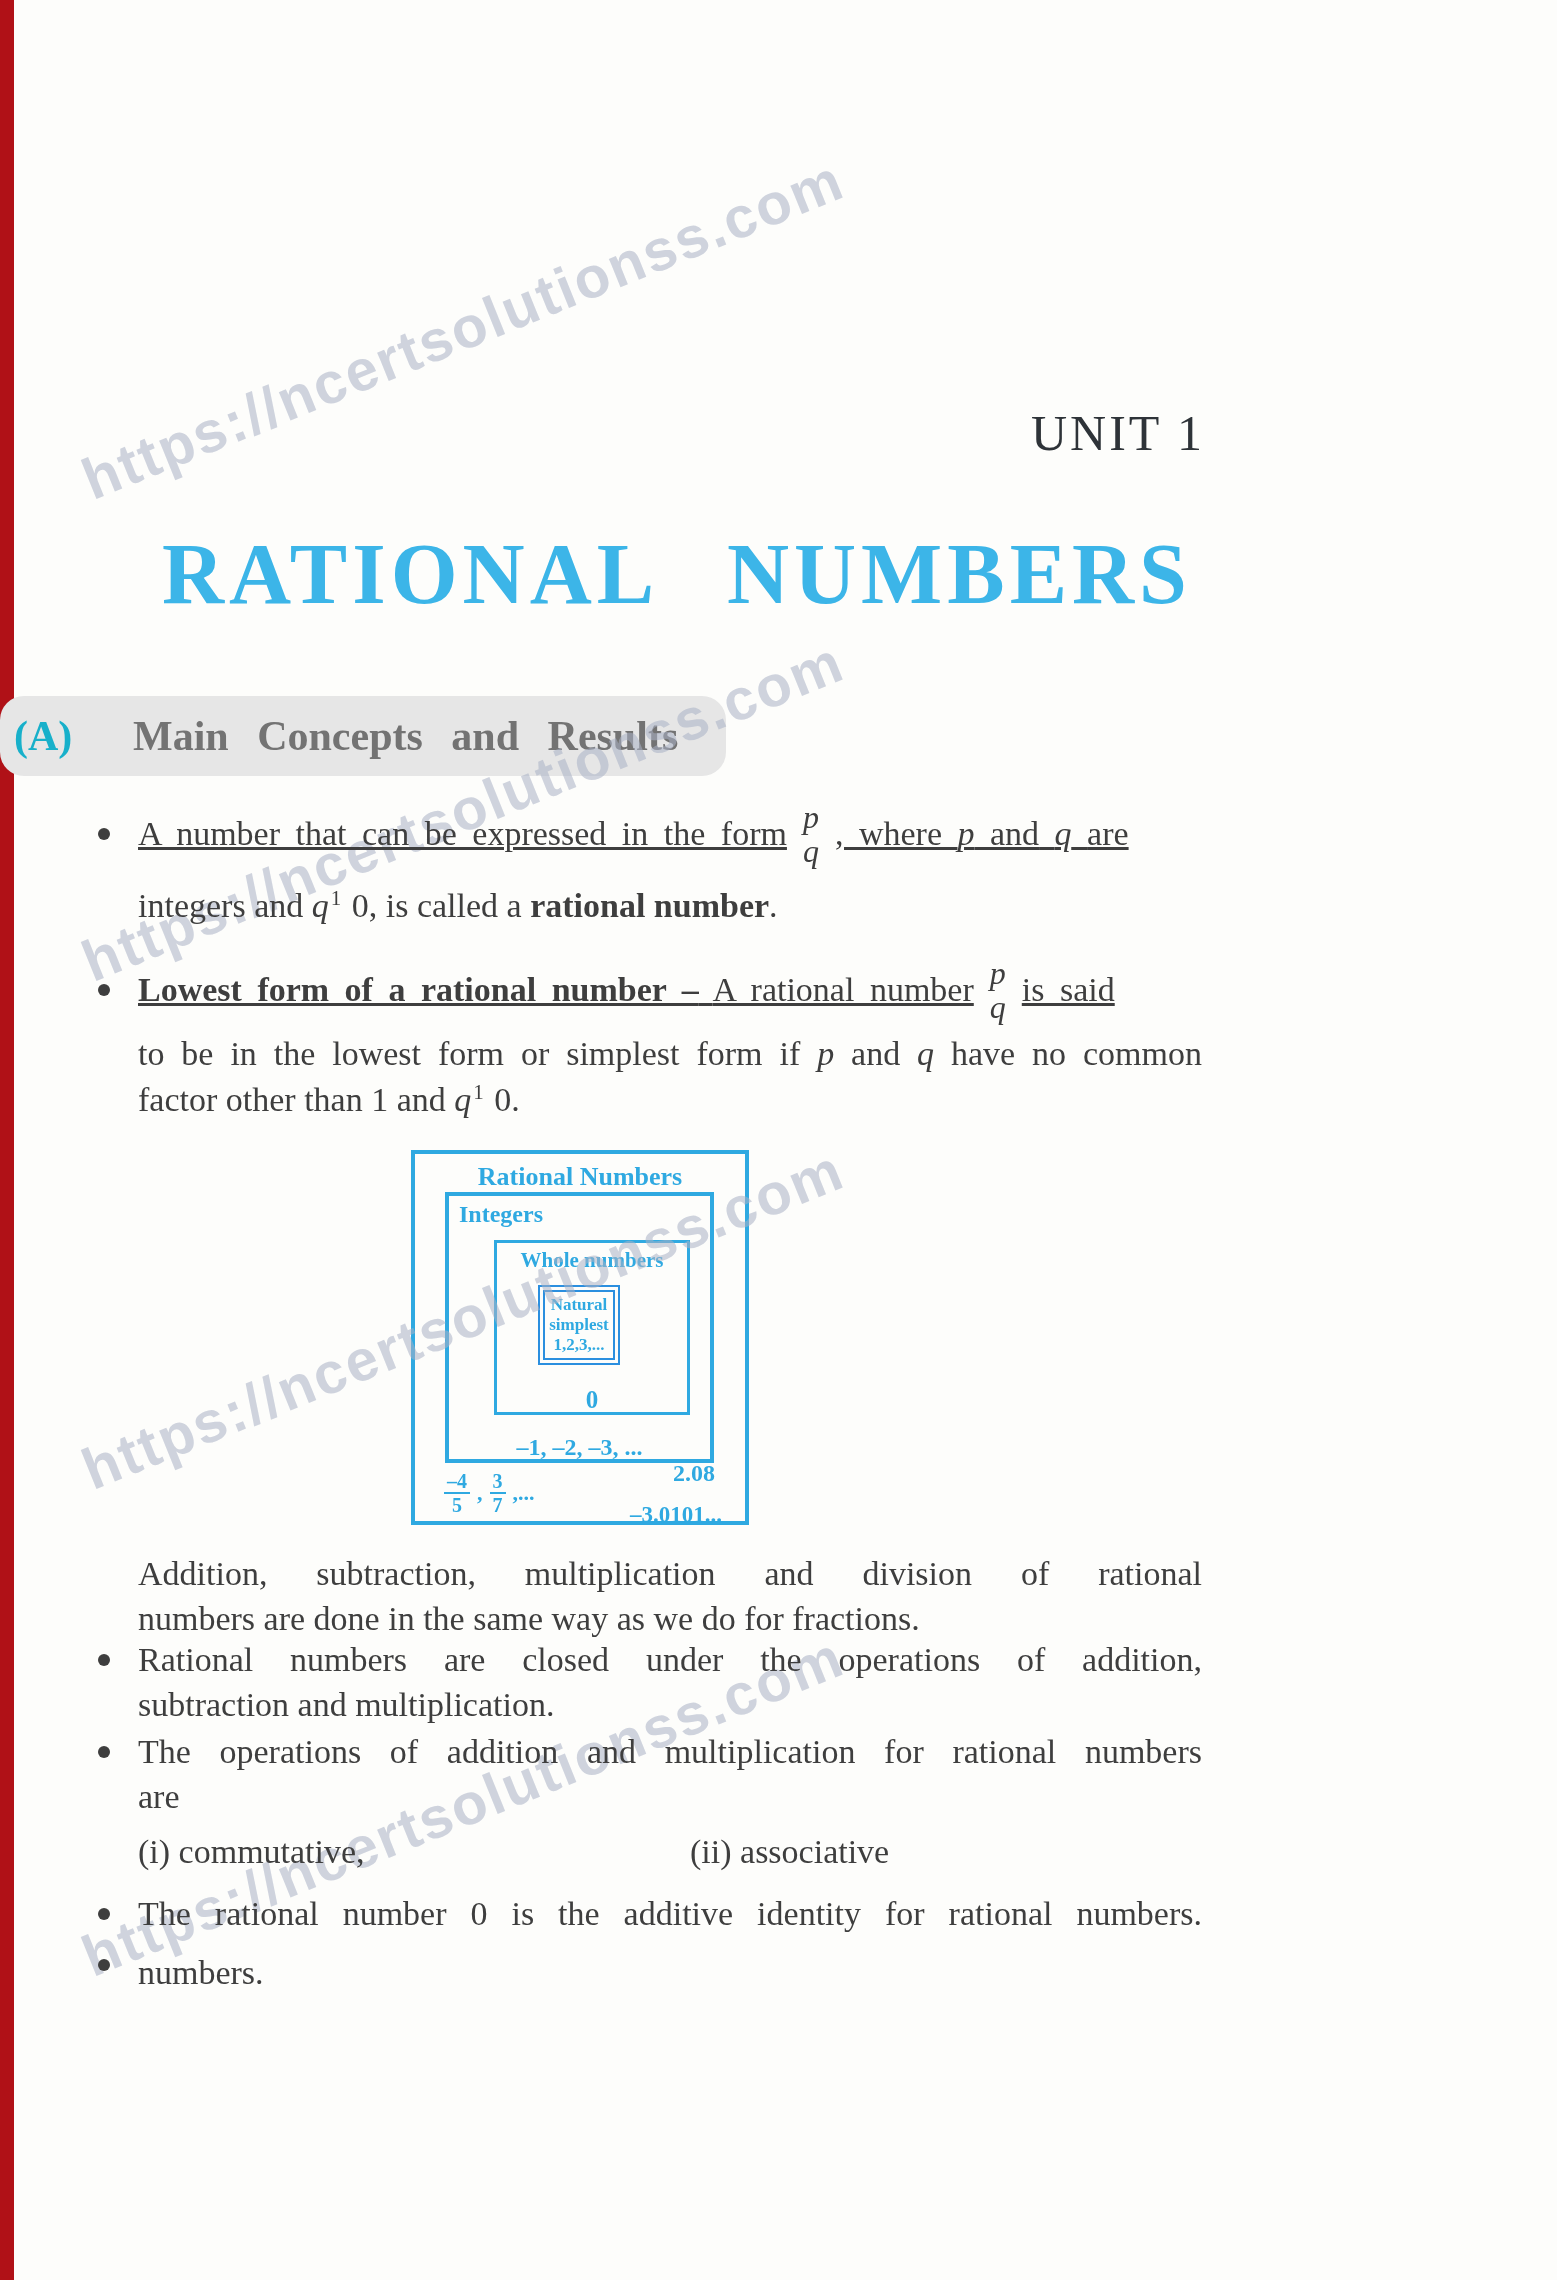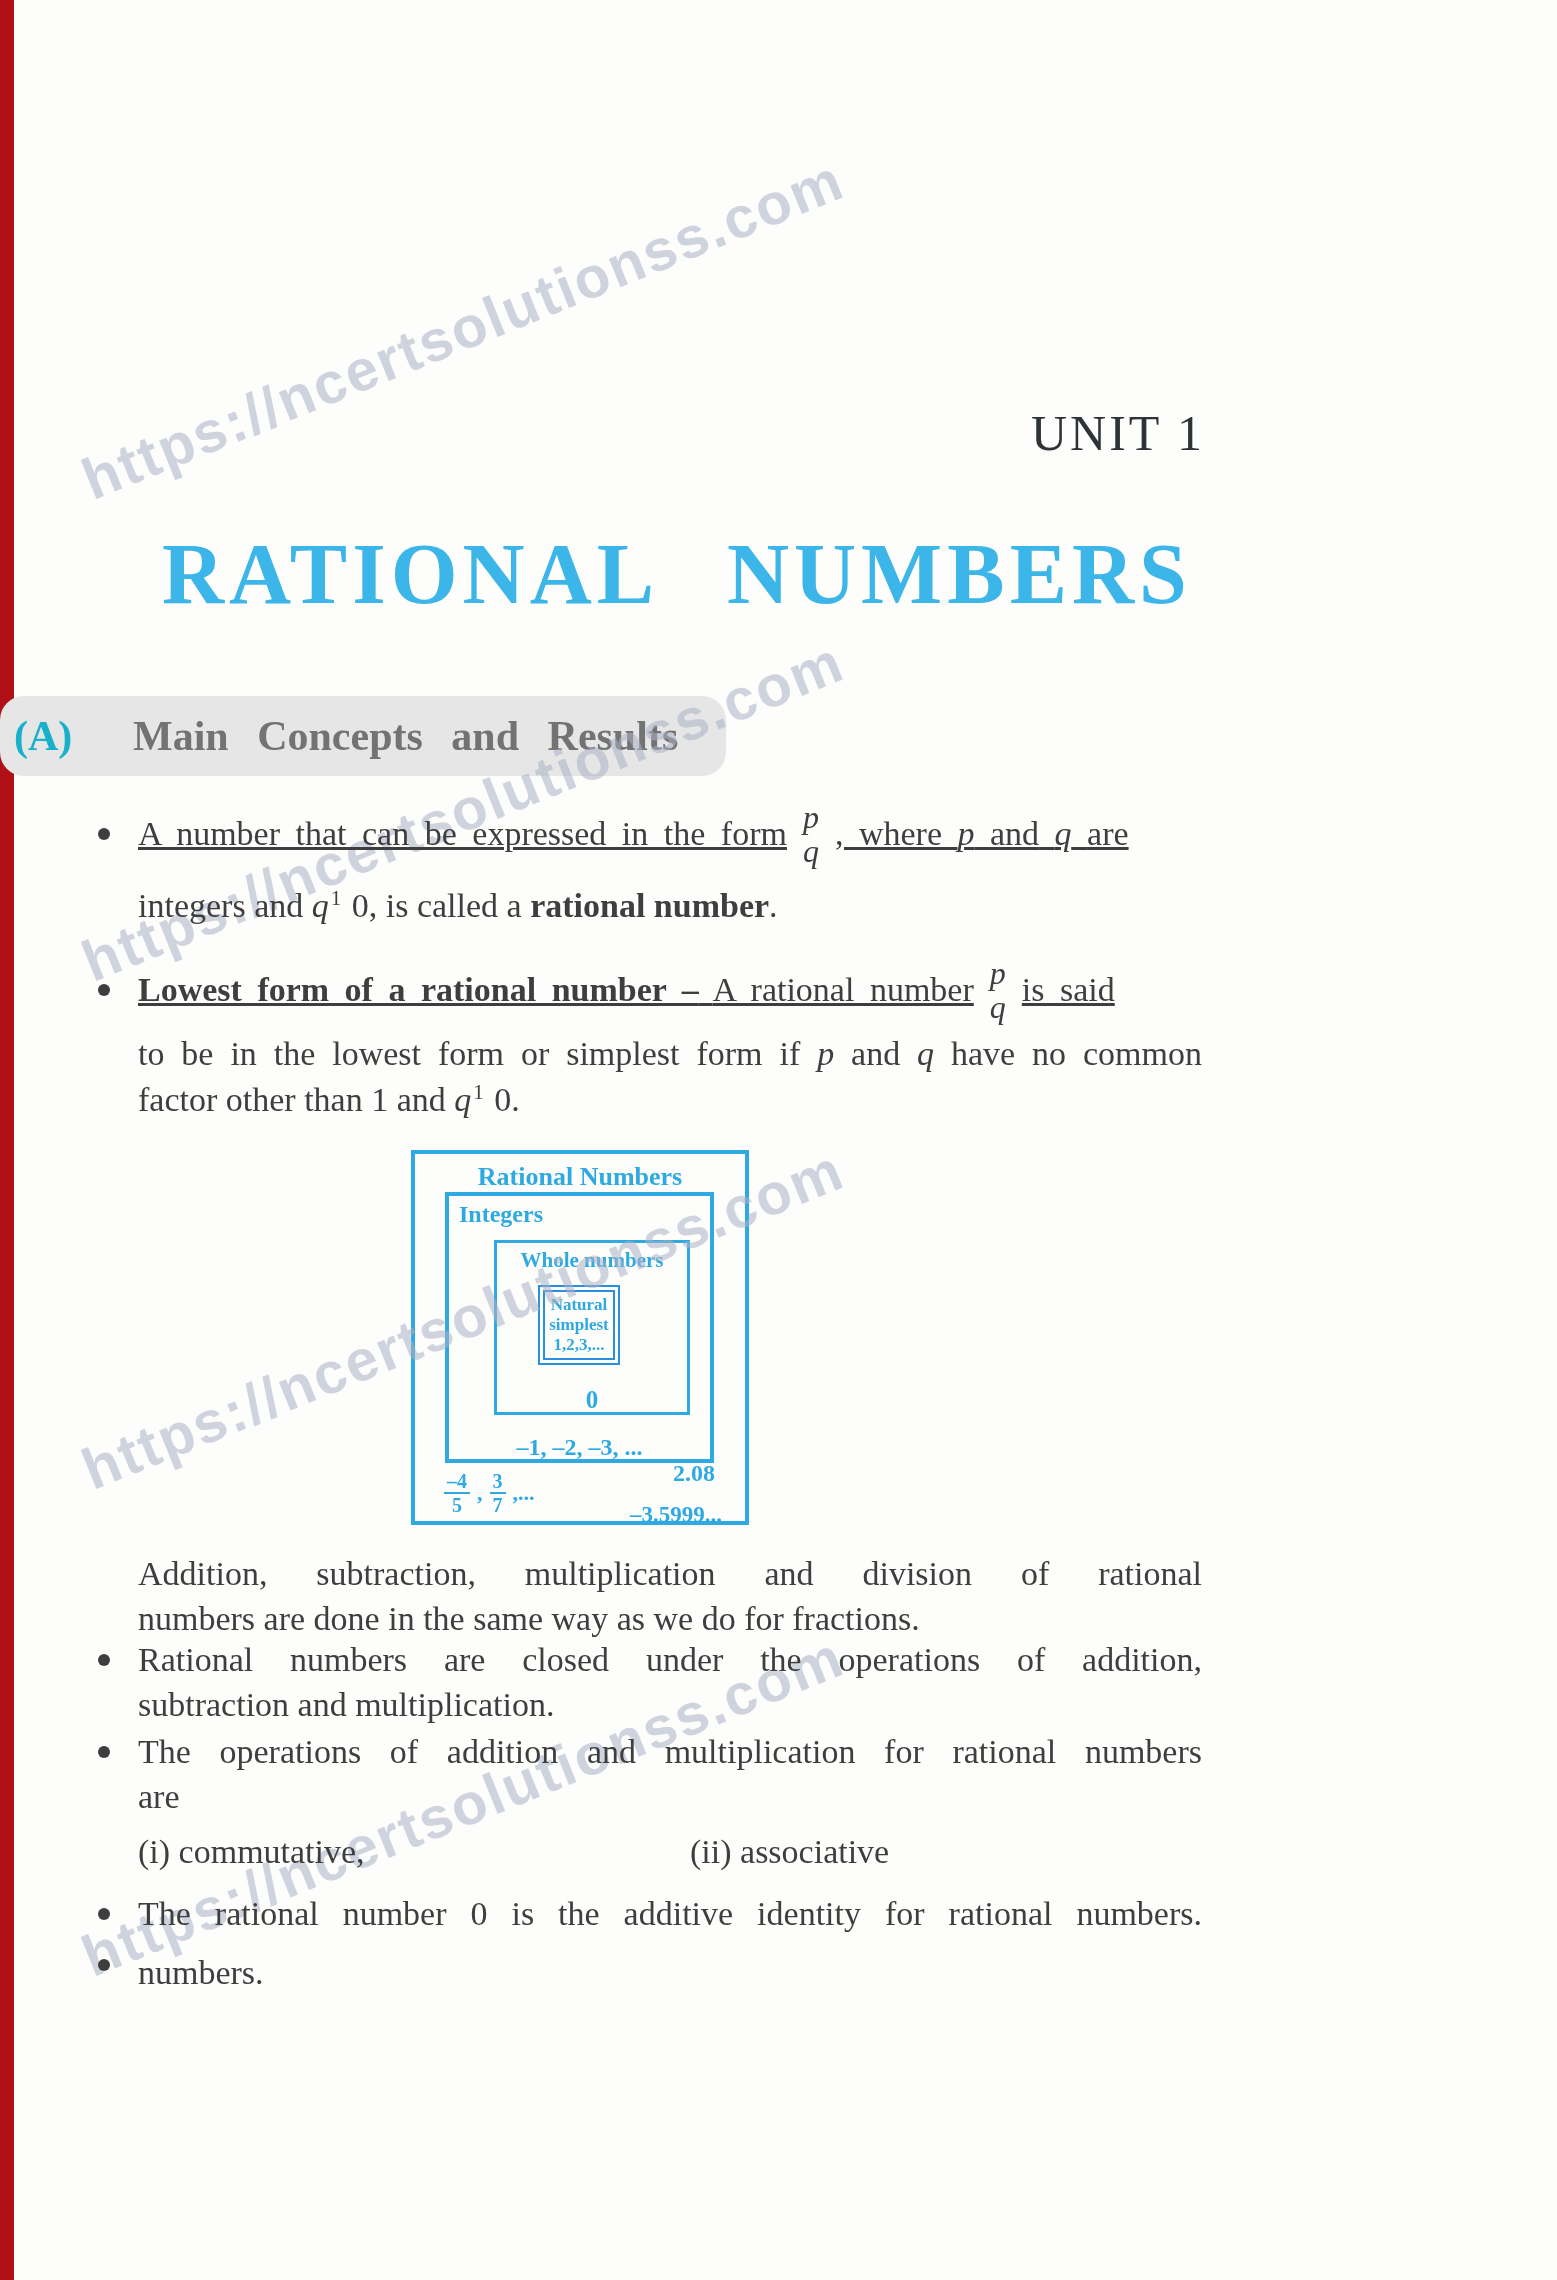--- a/index.html
+++ b/index.html
@@ -173,21 +173,21 @@
           <span class="n">–4</span>
           <span class="d">5</span>
         </span>
       <span>,</span>
       <span class="sfr">
           <span class="n">3</span>
           <span class="d">7</span>
         </span>
       <span>,...</span>
     </div>
-    <div style="position:absolute; left:215px; top:348px; font-size:23px">–3.5999...</div>
+    <div style="position:absolute; left:215px; top:348px; font-size:23px">–3.0101...</div>
   </div>
 
   <div class="bt stretch" style="top:1552px">Addition, subtraction, multiplication and division of rational</div>
   <div class="bt" style="top:1597px">numbers are done in the same way as we do for fractions.</div>
 
   <span class="dot" style="top:1654px"></span>
   <div class="bt stretch" style="top:1638px">Rational numbers are closed under the operations of addition,</div>
   <div class="bt" style="top:1683px">subtraction and multiplication.</div>
 
   <span class="dot" style="top:1746px"></span>

